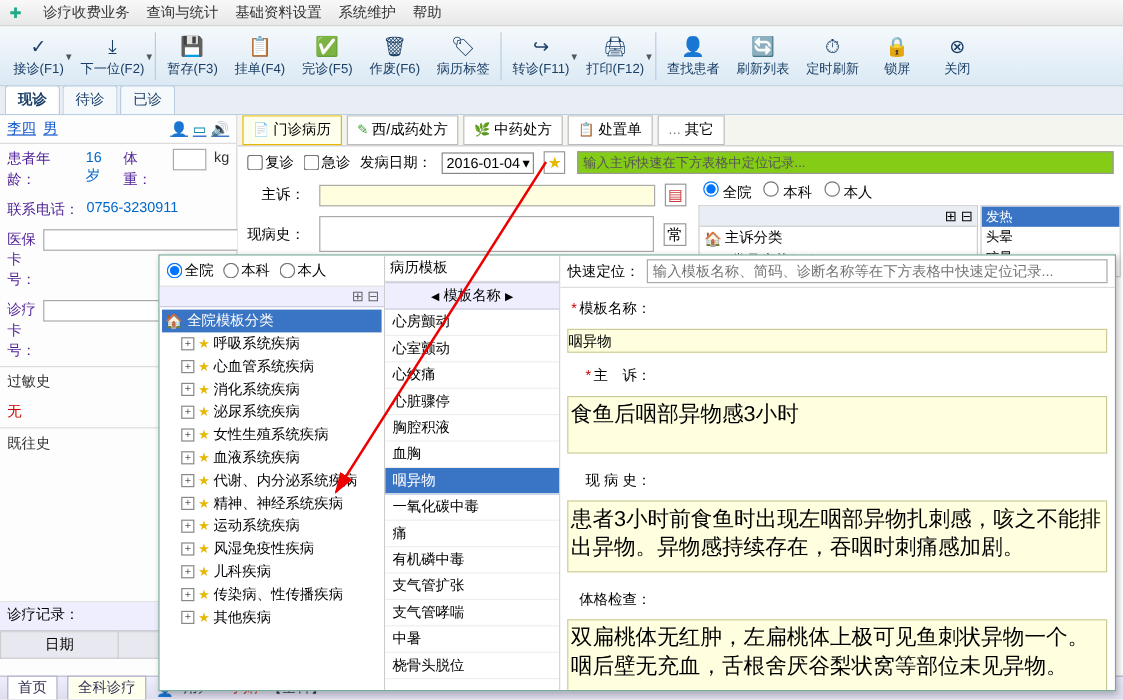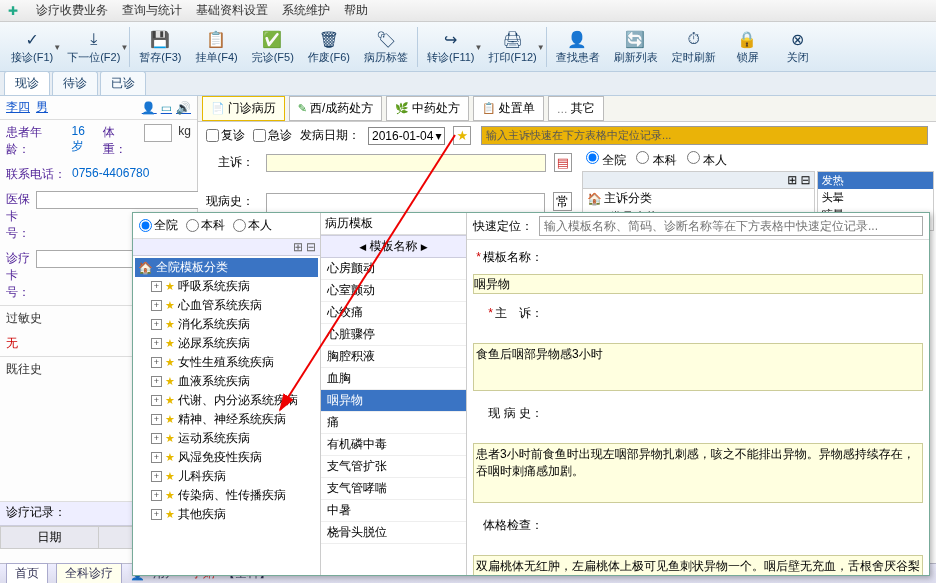--- a/index.html
+++ b/index.html
@@ -14,21 +14,21 @@
 .toolbar { height: 50px; background: linear-gradient(#f5f9fc,#dbe9f4); border-bottom: 1px solid #b9cde0; display: flex; align-items: center; padding: 0 4px; }
 .tbtn { display:flex; flex-direction:column; align-items:center; justify-content:center; padding:2px 6px; min-width:50px; height:46px; border:1px solid transparent; color:#1a3f66; cursor:default; position:relative;}
 .tbtn .ico{width:22px;height:22px;display:flex;align-items:center;justify-content:center;font-size:16px;}
 .tbtn .lbl{font-size:11px;white-space:nowrap;}
 .tbtn .dd{position:absolute;right:-2px;top:18px;font-size:8px;color:#555;}
 .sep{width:1px;height:40px;background:#b9cde0;margin:0 2px;}
 
 
 .subtabs { height: 24px; background:#e8eef4; border-bottom:1px solid #b9cde0; display:flex; align-items:flex-end; padding-left:4px; gap:2px;}
 .subtab{padding:3px 10px;border:1px solid #b9cde0;border-bottom:none;background:#f5f9fc;border-radius:3px 3px 0 0;color:#1a3f66;}
-.subtab.active{background:#fff;}
+.subtab.active{background:#fff;font-weight:bold;}
 
 
 .main{display:flex;height:calc(100% - 22px - 50px - 24px - 20px);}
 .left{width:198px;border-right:1px solid #ccc;background:#fdfdfd;display:flex;flex-direction:column;}
 .pat-head{padding:3px 6px;border-bottom:1px solid #ddd;display:flex;align-items:center;gap:6px;color:#1155cc;text-decoration:underline;}
 .pat-head .icons{margin-left:auto;display:flex;gap:4px;color:#666;}
 .pat-row{padding:4px 6px;color:#333;display:flex;gap:6px;}
 .pat-row .lab{color:#4c1d95;}
 .pat-row .val{color:#0066cc;}
 .allergy{color:#cc0000;padding:4px 6px;}
@@ -43,21 +43,21 @@
 .rtab{padding:3px 8px;border:1px solid #bbb;background:#fff;display:flex;align-items:center;gap:3px;}
 .rtab.active{background:#ffe;border-color:#e6b800;}
 .rtab .ic{font-size:11px;}
 
 .formrow{display:flex;align-items:center;padding:4px 8px;gap:8px;}
 .chk{display:flex;align-items:center;gap:2px;}
 input[type=text]{border:1px solid #aaa;padding:1px 3px;height:18px;}
 .datebox{border:1px solid #888;background:#fff;padding:1px 3px;display:flex;align-items:center;gap:2px;}
 
 .fieldlabel{text-align:right;min-width:52px;padding-right:4px;}
-textarea{border:1px solid #aaa;resize:none;font-size:12px;padding:2px;margin-top:13px;}
+textarea{border:1px solid #aaa;resize:none;font-size:18px;padding:2px;}
 
 .rightpanel{display:flex;gap:2px;padding:0 2px;}
 .rpcol{border:1px solid #ccc;flex:1;min-height:60px;max-height:68px;overflow:hidden;}
 .rpcol .rh{background:#e8eef4;padding:1px 3px;font-size:11px;border-bottom:1px solid #ccc;display:flex;justify-content:space-between;}
 .treeitem{padding:1px 4px;font-size:11px;display:flex;align-items:center;gap:2px;}
 .treeitem.sel{background:#3a74c4;color:#fff;}
 .star{color:#e6b800;font-size:10px;}
 
 
 .dialog{position:absolute;left:132px;top:212px;width:798px;height:364px;background:#f3f3f3;border:1px solid #7a9;box-shadow:2px 2px 6px rgba(0,0,0,.3);display:flex;flex-direction:column;z-index:10;}
@@ -95,21 +95,21 @@
 
 
 .arrow{position:absolute;z-index:20;pointer-events:none;}
 
 
 .statusbar{position:absolute;bottom:0;left:0;right:0;height:20px;background:linear-gradient(#eef,#dde);border-top:1px solid #bbc;display:flex;align-items:center;padding:0 6px;gap:8px;font-size:11px;color:#335;}
 .statusbar .tab{padding:1px 8px;border:1px solid #aac;background:#fff;}
 .statusbar .tab.active{background:#ffe;}
 .statusbar .user{margin-left:6px;color:#c33;}
 
-.tip{position:absolute;background:#eab308;border:1px solid #999;padding:1px 4px;font-size:11px;color:#555;}
+.tip{position:absolute;background:#84cc16;border:1px solid #999;padding:1px 4px;font-size:11px;color:#555;}
 .sq{border:1px solid #999;padding:2px;font-size:13px;line-height:1;}
 .scope2{padding:2px 6px;display:flex;gap:10px;}
 </style>
 </head>
 <body>
 
 <div class="menubar">
   <span class="logo">✚</span>
   <span class="item">诊疗收费业务</span>
   <span class="item">查询与统计</span>
@@ -204,21 +204,21 @@
     </div>
     <div class="pat-row">
         <span class="lab">患者年龄：</span>
         <span class="val">16岁</span>
       <span class="lab" style="margin-left:auto">体重：</span>
         <input type="text" style="width: 28px;">
         <span>kg</span>
       </div>
     <div class="pat-row">
         <span class="lab">联系电话：</span>
-        <span class="val">0756-4406780</span>
+        <span class="val">0756-3230911</span>
       </div>
     <div class="pat-row">
         <span class="lab">医保卡号：</span>
         <input type="text" style="flex: 1 1 0%;">
       </div>
     <div class="pat-row">
         <span class="lab">诊疗卡号：</span>
         <input type="text" style="flex: 1 1 0%;">
       </div>
     <div class="sect">过敏史</div>
@@ -421,20 +421,21 @@
       <div style="padding:2px 4px;border-bottom:1px solid #ddd">病历模板</div>
       <div class="mh"><span style="font-size:9px">◀</span> <span>模板名称</span> <span style="font-size:9px">▶</span></div>
       <div class="mlist" id="mlist">
           <div class="mrow">心房颤动</div>
           <div class="mrow">心室颤动</div>
           <div class="mrow">心绞痛</div>
           <div class="mrow">心脏骤停</div>
           <div class="mrow">胸腔积液</div>
           <div class="mrow">血胸</div>
           <div class="mrow sel">咽异物</div>
+          <div class="mrow">一氧化碳中毒</div>
           <div class="mrow">痛</div>
           <div class="mrow">有机磷中毒</div>
           <div class="mrow">支气管扩张</div>
           <div class="mrow">支气管哮喘</div>
           <div class="mrow">中暑</div>
           <div class="mrow">桡骨头脱位</div>
         </div>
     </div>
     <div class="dlg-right">
       <div class="topbar">

